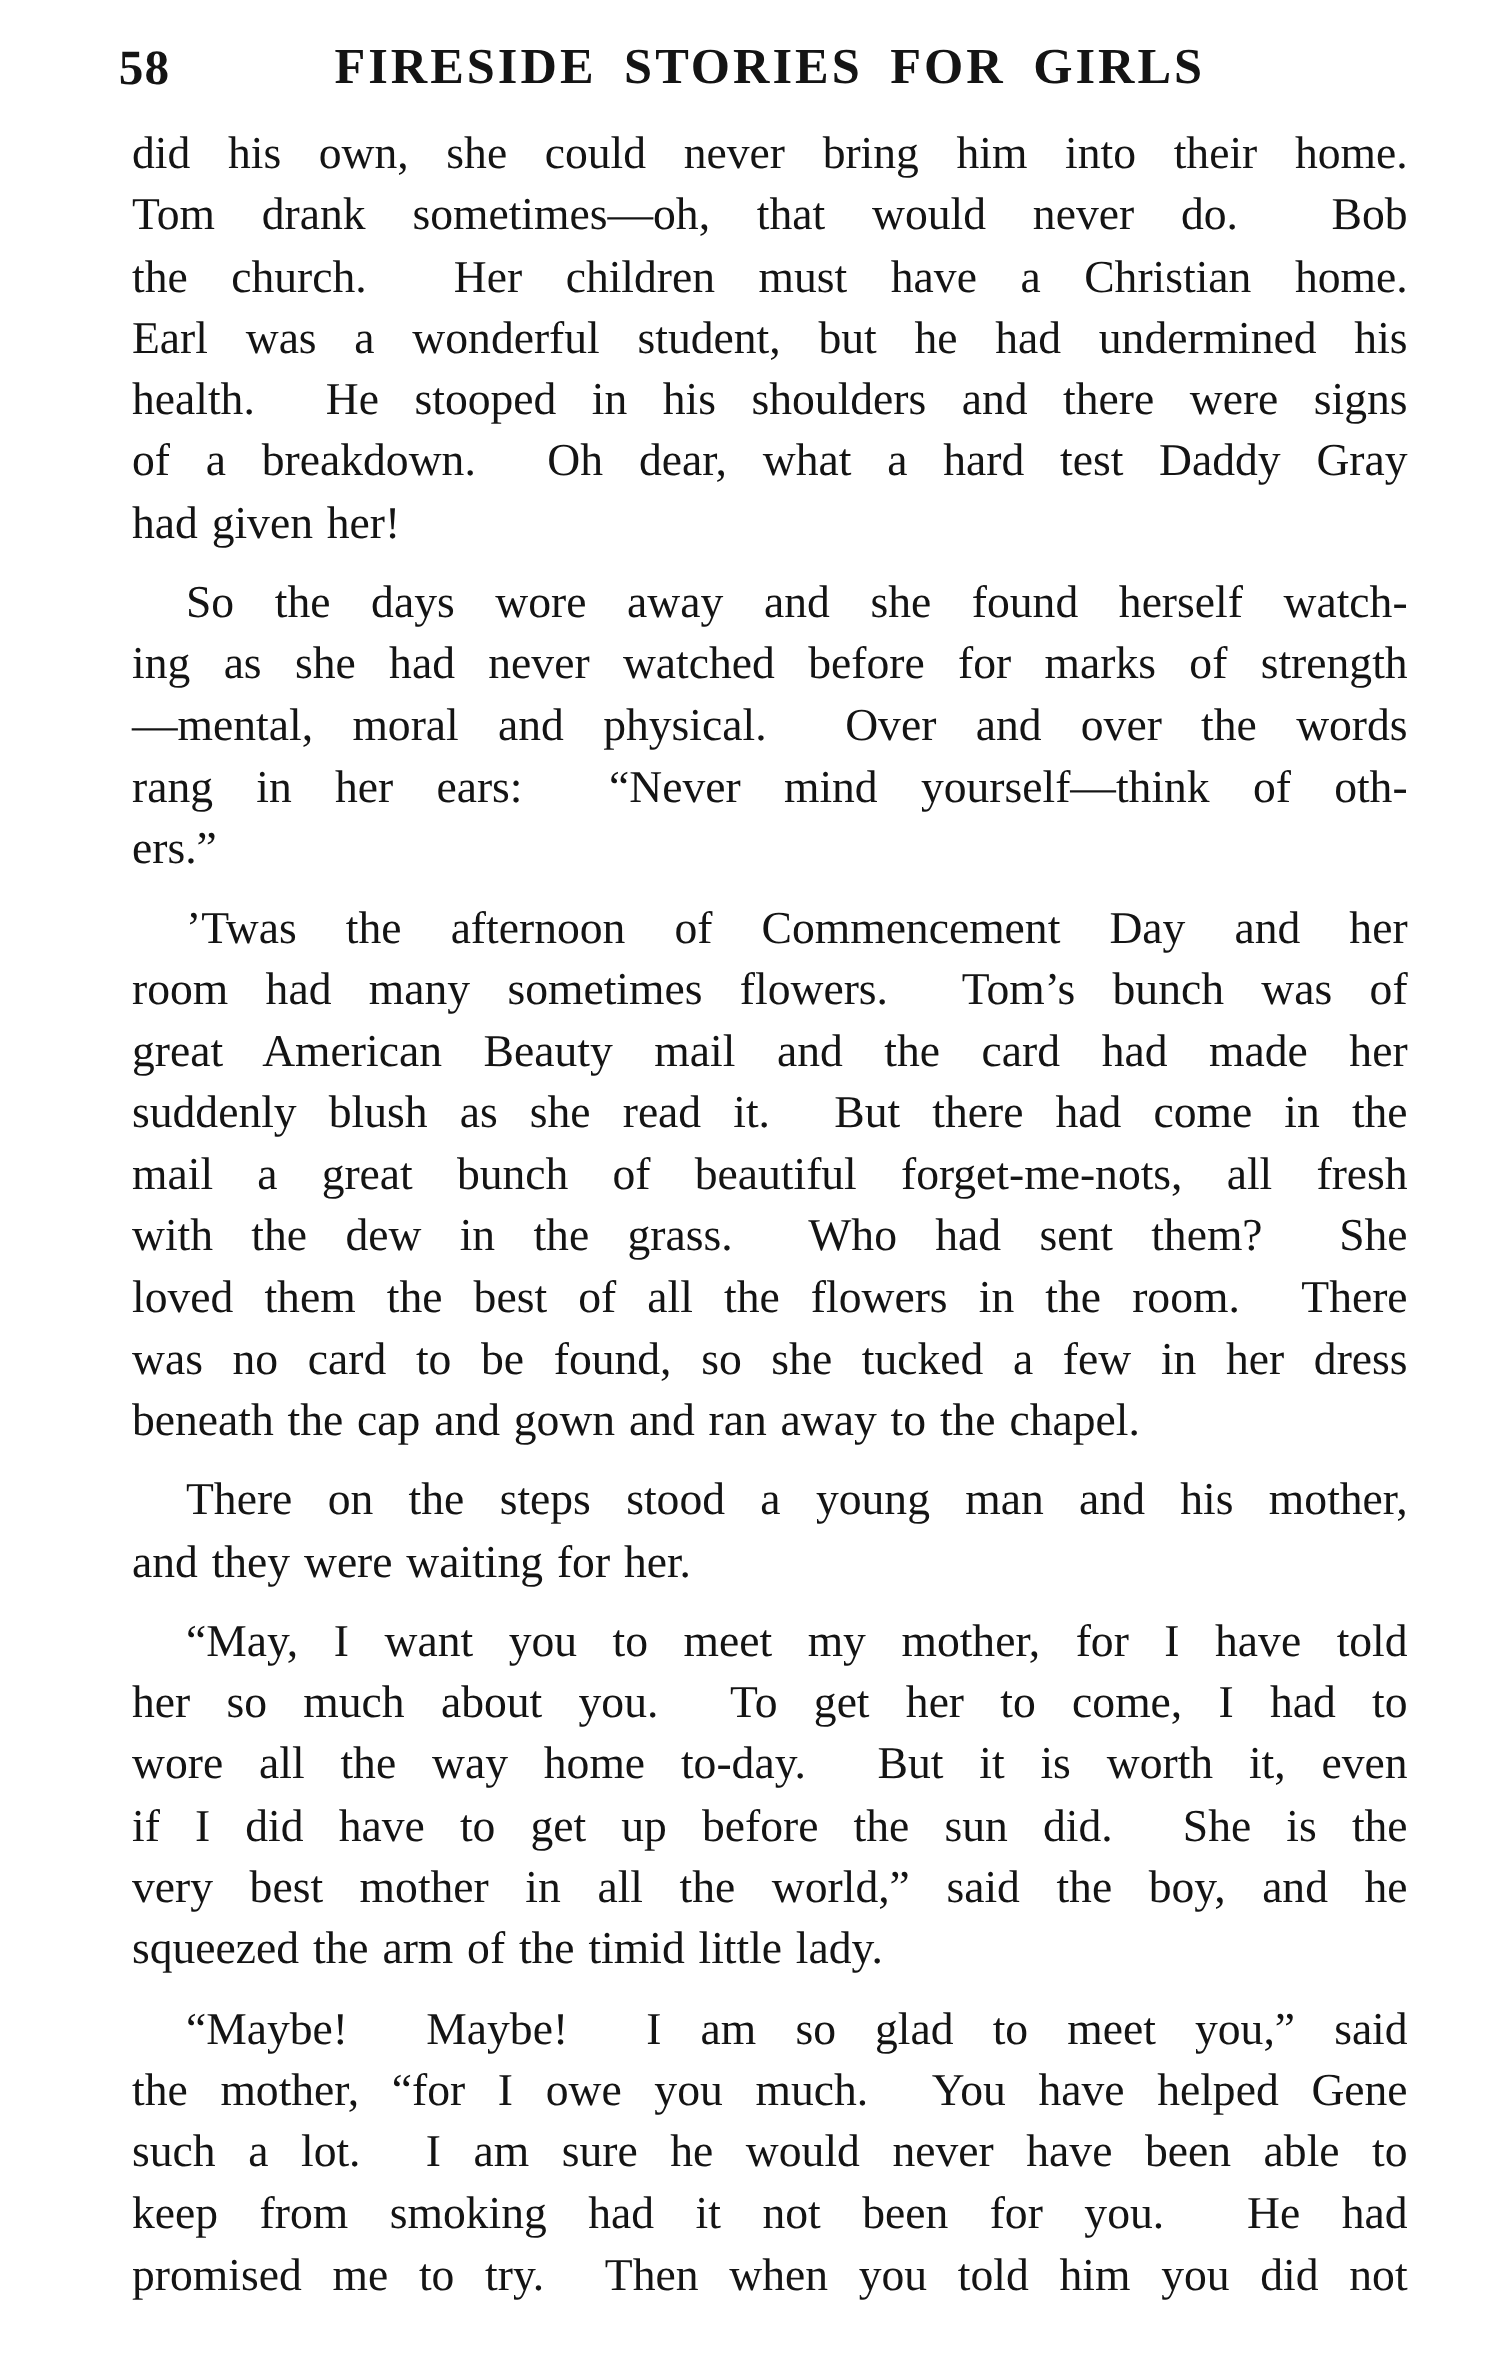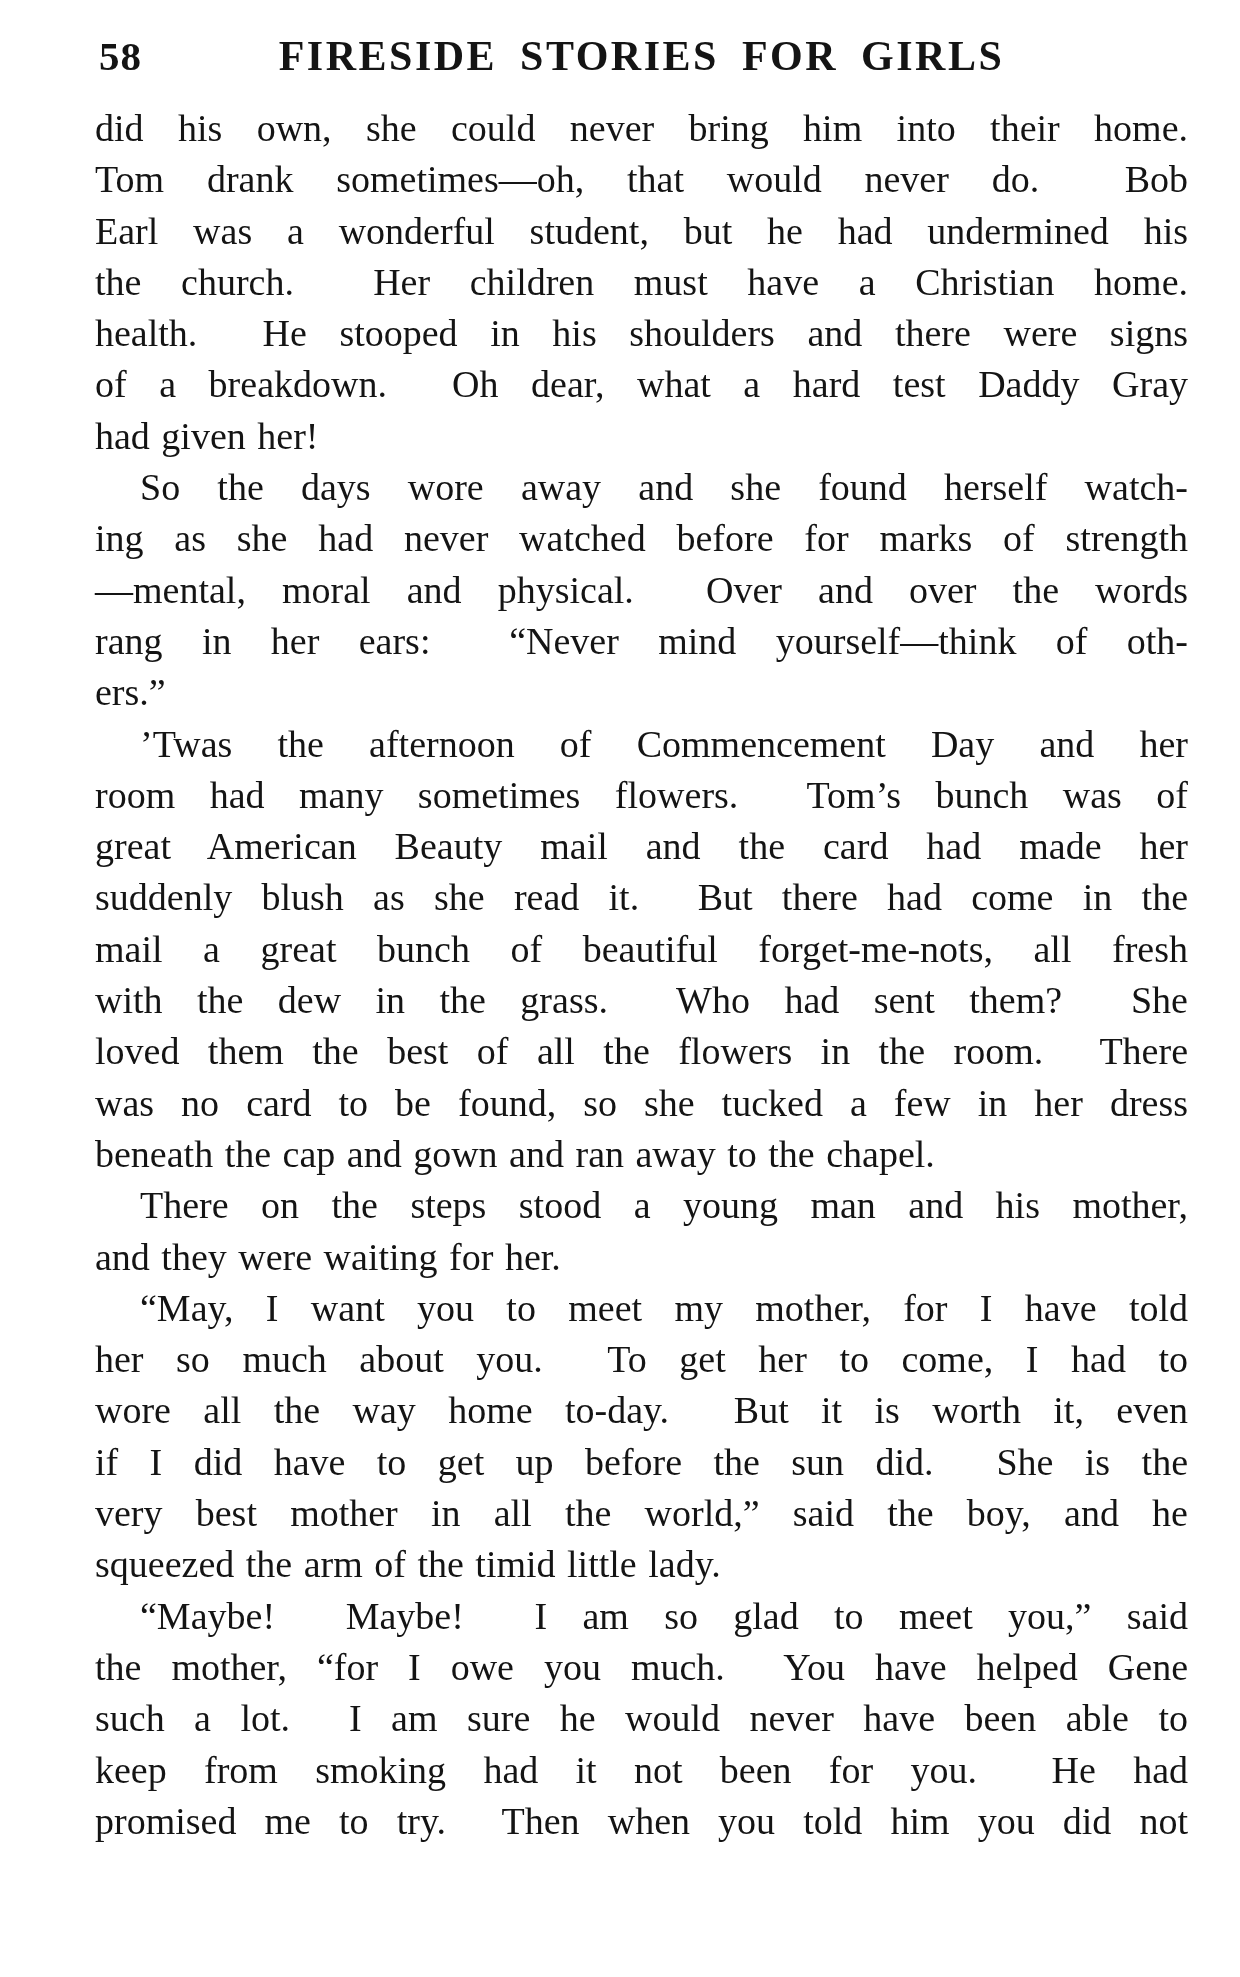--- a/index.html
+++ b/index.html
@@ -42,21 +42,21 @@
     letter-spacing: 2.5px;
     word-spacing: 10px;
     white-space: nowrap;
   }
   .text-block {
     margin-top: 21px;
     font-size: 38px;
     line-height: 51.3px;
   }
   .para {
-    margin: 0;
+    margin: 15px;
   }
   .line {
     text-align: justify;
     text-align-last: justify;
     white-space: pre-wrap;
     word-spacing: 2px;
   }
   .line.last {
     text-align-last: left;
   }
@@ -69,22 +69,22 @@
 
 <div class="page">
   <div class="page-header">
     <span class="page-number">58</span>
     <div class="running-title">FIRESIDE STORIES FOR GIRLS</div>
   </div>
   <div class="text-block">
       <div class="para">
         <div class="line first">did his own, she could never bring him into their home.</div>
         <div class="line">Tom drank sometimes—oh, that would never do.  Bob</div>
+        <div class="line">the church.  Her children must have a Christian home.</div>
         <div class="line">Earl was a wonderful student, but he had undermined his</div>
-        <div class="line">the church.  Her children must have a Christian home.</div>
         <div class="line">health.  He stooped in his shoulders and there were signs</div>
         <div class="line">of a breakdown.  Oh dear, what a hard test Daddy Gray</div>
         <div class="line last">had given her!</div>
       </div>
       <div class="para indent">
         <div class="line first">So the days wore away and she found herself watch-</div>
         <div class="line">ing as she had never watched before for marks of strength</div>
         <div class="line">—mental, moral and physical.  Over and over the words</div>
         <div class="line">rang in her ears:  “Never mind yourself—think of oth-</div>
         <div class="line last">ers.”</div>

